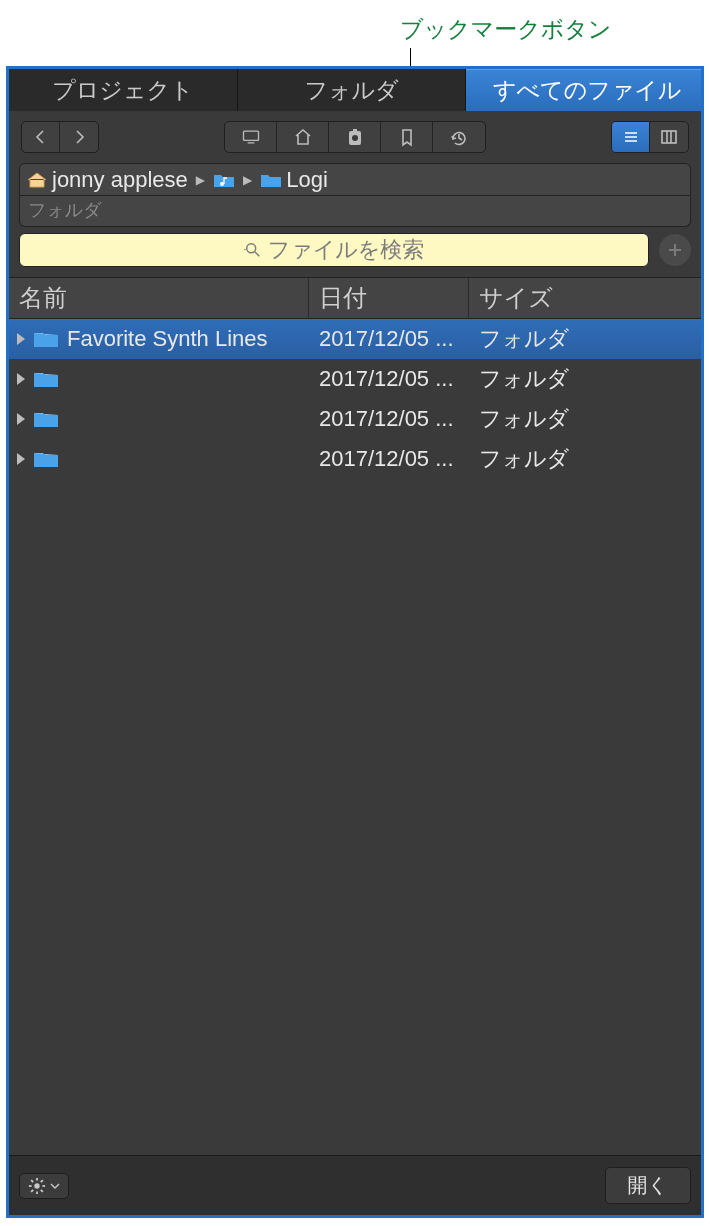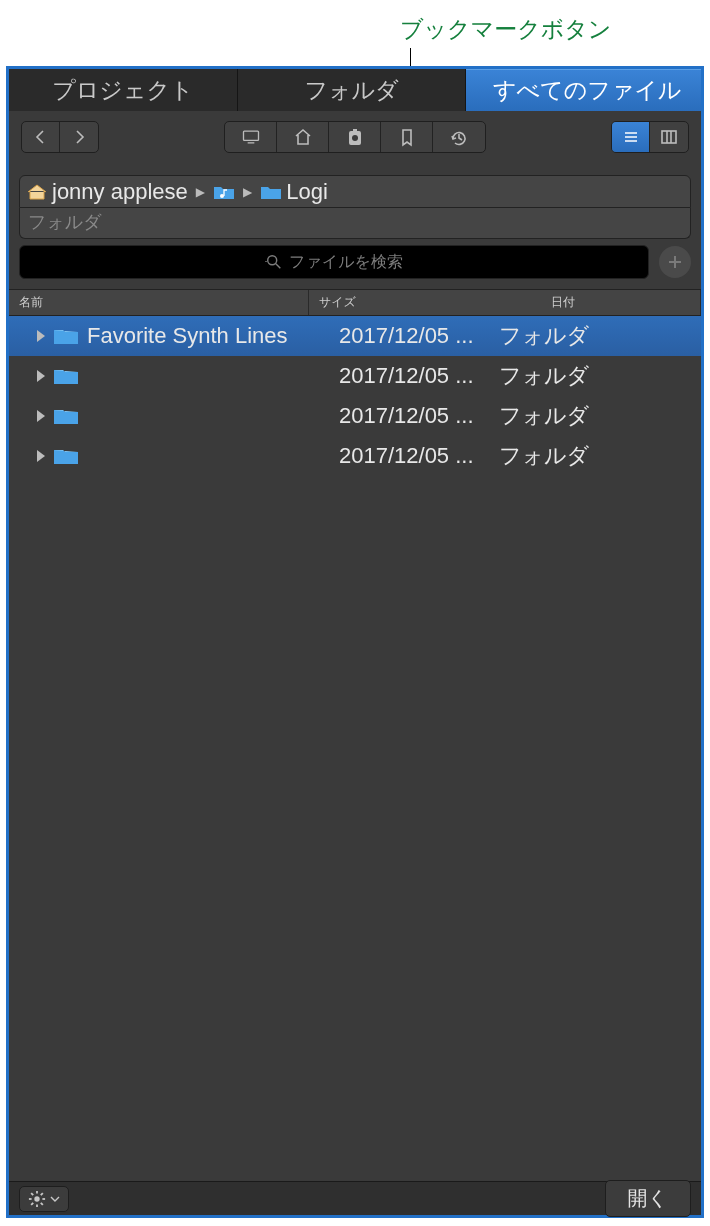--- a/index.html
+++ b/index.html
@@ -87,21 +87,21 @@
   .segbtn svg { width: 20px; height: 20px; }
   .segbtn .stroke { stroke: #bcbcbc; fill: none; stroke-width: 1.6; }
   .segbtn .fill { fill: #bcbcbc; }
   .segbtn.active {
     background: linear-gradient(#3a83d6, #2a6dbc);
   }
   .segbtn.active .stroke { stroke: #fff; }
   .spacer { flex: 1; }
   
   .breadcrumb-wrap {
-    margin: 14px 10px 0 10px;
+    margin: 2px 10px 0 10px;
     background: #454545;
     border: 1px solid #222;
     border-radius: 6px 6px 0 0;
     padding: 3px 6px 2px 6px;
   }
   .breadcrumb {
     display: flex;
     align-items: center;
     gap: 4px;
     font-size: 22px;
@@ -125,44 +125,44 @@
     display: flex;
     align-items: center;
     margin: 6px 10px 10px 10px;
     gap: 10px;
   }
   .searchbox {
     flex: 1;
     height: 34px;
     border: 1px solid #222;
     border-radius: 6px;
-    background: #000000;
+    background: #fef9c3;
     display: flex;
     align-items: center;
     justify-content: center;
     color: #7c7c7c;
-    font-size: 16px;
+    font-size: 22px;
     gap: 6px;
   }
   .addbtn {
     width: 32px; height: 32px;
     border-radius: 16px;
     background: #4a4a4a;
     display: flex; align-items: center; justify-content: center;
     color: #7a7a7a;
     font-size: 26px;
     cursor: pointer;
   }
   
   .thead {
     display: flex;
     background: #444;
     border-top: 1px solid #222;
     border-bottom: 1px solid #222;
-    font-size: 12px;
+    font-size: 24px;
     color: #cfcfcf;
   }
   .th {
     padding: 4px 10px;
     border-right: 1px solid #2a2a2a;
   }
   .col-name { width: 300px; }
   .col-date { width: 160px; }
   .col-size { flex: 1; border-right: none; }
   
@@ -171,38 +171,37 @@
     background: #3a3a3a;
     overflow: hidden;
   }
   .row {
     display: flex;
     align-items: center;
     height: 40px;
     font-size: 22px;
     color: #e8e8e8;
     cursor: pointer;
-    padding-left: 20px;
   }
   .row.selected {
     background: linear-gradient(#2f6db8, #2a5fa3);
   }
   .cell { padding: 0 10px; white-space: nowrap; overflow: hidden; text-overflow: ellipsis; }
   .cell.col-name { display: flex; align-items: center; gap: 8px; }
   .disclose {
     width: 0; height: 0;
     border-top: 6px solid transparent;
     border-bottom: 6px solid transparent;
     border-left: 8px solid #bcbcbc;
     margin-left: -2px;
   }
   .foldericon { width: 26px; height: 20px; }
   
   .bottombar {
-    height: 34px;
+    height: 60px;
     background: #2f2f2f;
     border-top: 1px solid #1a1a1a;
     display: flex;
     align-items: center;
     padding: 0 10px;
     gap: 8px;
   }
   .gearbtn {
     display: flex; align-items: center; gap: 4px;
     border: 1px solid #1e1e1e;
@@ -338,22 +337,22 @@
     <div class="addbtn">
       <svg width="20" height="20" viewBox="0 0 20 20">
           <line x1="10" y1="4" x2="10" y2="16" stroke="#7a7a7a" stroke-width="2"></line>
           <line x1="4" y1="10" x2="16" y2="10" stroke="#7a7a7a" stroke-width="2"></line>
         </svg>
     </div>
   </div>
 
   <div class="thead">
     <div class="th col-name">名前</div>
+    <div class="th col-date">日付</div>
     <div class="th col-size">サイズ</div>
-    <div class="th col-date">日付</div>
   </div>
 
   <div class="tbody" id="tbody">
       <div class="row selected">
         <div class="cell col-name">
           <span class="disclose"></span>
           <svg class="foldericon" viewBox="0 0 26 20">
             <path d="M1 4 h9 l2 2 h13 v12 h-24 z" fill="#4aa3e8"></path>
             <path d="M1 4 h9 l2 2 h13" fill="#7bc1f2"></path>
           </svg>

